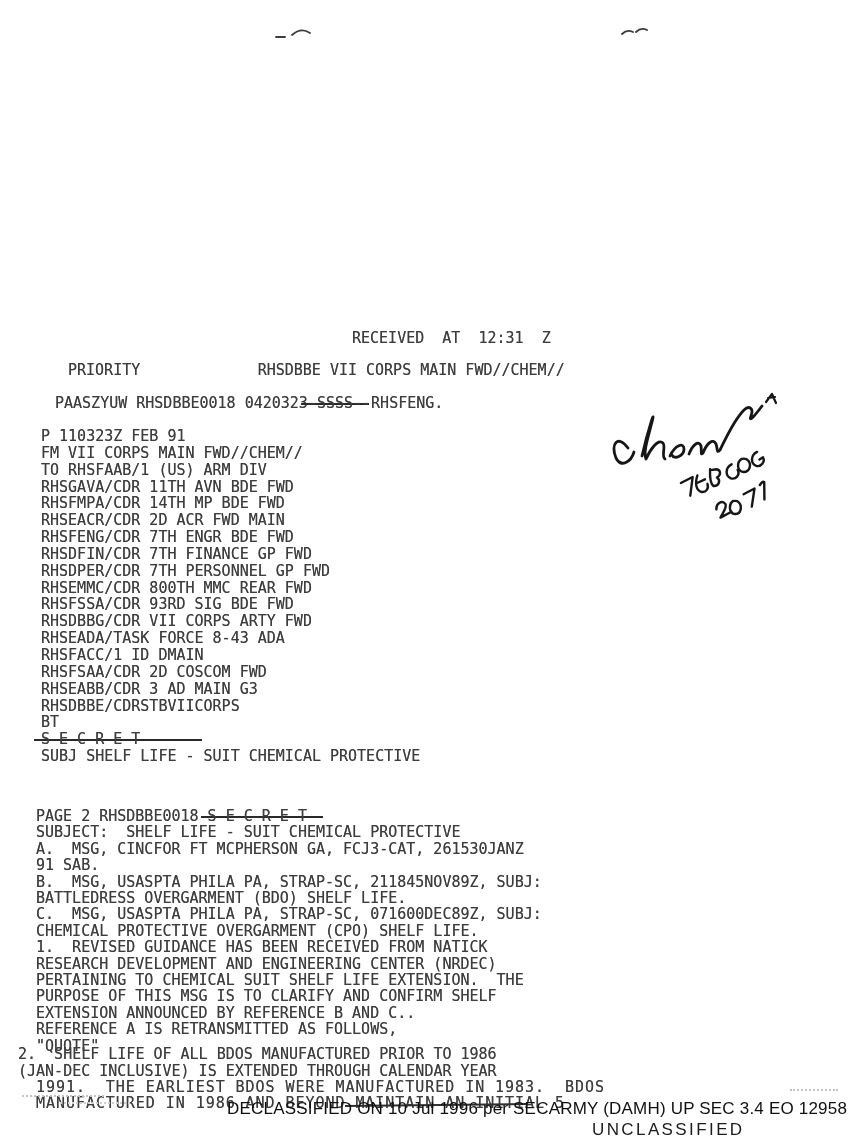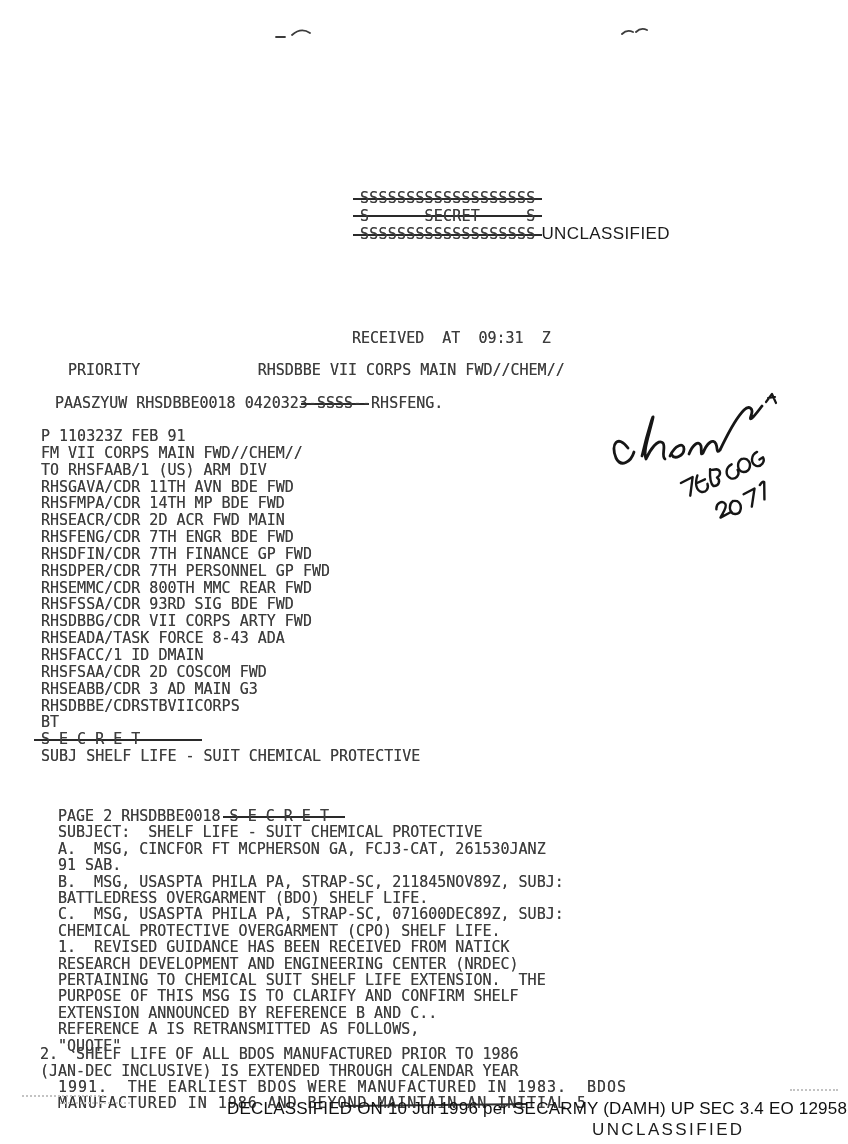--- a/index.html
+++ b/index.html
@@ -18,21 +18,21 @@
   }
   .banner{left:360px;top:190px;line-height:17.5px;letter-spacing:.2px;}
   .stamp-inline{
     font-family:"Liberation Sans",sans-serif;font-size:17px;color:#1b1b1b;
     letter-spacing:.4px;margin-left:6px;text-shadow:none;
   }
   .received{left:352px;top:329px;}
   .priority{left:68px;top:361px;}
   .routing{left:55px;top:394px;}
   .block1{left:41px;top:428px;line-height:16.85px;}
-  .block2{left:58px;top:808px;line-height:16.4px;}
+  .block2{left:36px;top:808px;line-height:16.4px;}
   .squeeze{margin-bottom:-8px;}
   .wide{letter-spacing:.95px;}
   .shift{margin-left:-9px;}
   .stamp-declass{
     left:227px;top:1099px;font-family:"Liberation Sans",sans-serif;
     font-size:17px;color:#101010;letter-spacing:.2px;
   }
   .stamp-unclass-bottom{
     left:592px;top:1120px;font-family:"Liberation Sans",sans-serif;
     font-size:17px;color:#1b1b1b;letter-spacing:2.4px;
@@ -56,23 +56,22 @@
 
 <div class="page">
 
   <svg class="topmark m1" width="44" height="16" viewBox="0 0 44 16">
     <path d="M4,11 h9 M20,9 q9,-8 18,-2" stroke="#3c3c3c" stroke-width="1.8"></path>
   </svg>
   <svg class="topmark m2" width="32" height="14" viewBox="0 0 32 14">
     <path d="M2,8 q5,-5 11,-2 M16,6 q5,-5 11,-2" stroke="#3c3c3c" stroke-width="1.8"></path>
   </svg>
 
-  <div class="abs mono banner"><div class="tline"><span class="strike-ext">SSSSSSSSSSSSSSSSSSS</span></div><div class="tline"><span class="strike-ext">S      SECRET     S</span></div><div class="tline"><span class="strike-ext">SSSSSSSSSSSSSSSSSSS</span><span class="stamp-inline">UNCLASSIFIED</span></div></div>
 
-  <div class="abs mono received">RECEIVED  AT  09:31  Z</div>
+  <div class="abs mono received">RECEIVED  AT  12:31  Z</div>
   <div class="abs mono priority">PRIORITY             RHSDBBE VII CORPS MAIN FWD//CHEM//</div>
   <div class="abs mono routing"><span>PAASZYUW RHSDBBE0018 0420323</span><span class="strike-ext">-SSSS-</span><span>-RHSFENG.</span></div>
 
   <div class="abs mono block1"><div class="tline"><span>P 110323Z FEB 91</span></div><div class="tline"><span>FM VII CORPS MAIN FWD//CHEM//</span></div><div class="tline"><span>TO RHSFAAB/1 (US) ARM DIV</span></div><div class="tline"><span>RHSGAVA/CDR 11TH AVN BDE FWD</span></div><div class="tline"><span>RHSFMPA/CDR 14TH MP BDE FWD</span></div><div class="tline"><span>RHSEACR/CDR 2D ACR FWD MAIN</span></div><div class="tline"><span>RHSFENG/CDR 7TH ENGR BDE FWD</span></div><div class="tline"><span>RHSDFIN/CDR 7TH FINANCE GP FWD</span></div><div class="tline"><span>RHSDPER/CDR 7TH PERSONNEL GP FWD</span></div><div class="tline"><span>RHSEMMC/CDR 800TH MMC REAR FWD</span></div><div class="tline"><span>RHSFSSA/CDR 93RD SIG BDE FWD</span></div><div class="tline"><span>RHSDBBG/CDR VII CORPS ARTY FWD</span></div><div class="tline"><span>RHSEADA/TASK FORCE 8-43 ADA</span></div><div class="tline"><span>RHSFACC/1 ID DMAIN</span></div><div class="tline"><span>RHSFSAA/CDR 2D COSCOM FWD</span></div><div class="tline"><span>RHSEABB/CDR 3 AD MAIN G3</span></div><div class="tline"><span>RHSDBBE/CDRSTBVIICORPS</span></div><div class="tline"><span>BT</span></div><div class="tline"><span class="strike-ext">S E C R E T      </span></div><div class="tline"><span>SUBJ SHELF LIFE - SUIT CHEMICAL PROTECTIVE</span></div></div>
 
   <div class="abs mono block2"><div class="tline"><span>PAGE 2 RHSDBBE0018 </span><span class="strike-ext">S E C R E T </span></div><div class="tline"><span>SUBJECT:  SHELF LIFE - SUIT CHEMICAL PROTECTIVE</span></div><div class="tline"><span>A.  MSG, CINCFOR FT MCPHERSON GA, FCJ3-CAT, 261530JANZ</span></div><div class="tline"><span>91 SAB.</span></div><div class="tline"><span>B.  MSG, USASPTA PHILA PA, STRAP-SC, 211845NOV89Z, SUBJ:</span></div><div class="tline"><span>BATTLEDRESS OVERGARMENT (BDO) SHELF LIFE.</span></div><div class="tline"><span>C.  MSG, USASPTA PHILA PA, STRAP-SC, 071600DEC89Z, SUBJ:</span></div><div class="tline"><span>CHEMICAL PROTECTIVE OVERGARMENT (CPO) SHELF LIFE.</span></div><div class="tline"><span>1.  REVISED GUIDANCE HAS BEEN RECEIVED FROM NATICK</span></div><div class="tline"><span>RESEARCH DEVELOPMENT AND ENGINEERING CENTER (NRDEC)</span></div><div class="tline"><span>PERTAINING TO CHEMICAL SUIT SHELF LIFE EXTENSION.  THE</span></div><div class="tline"><span>PURPOSE OF THIS MSG IS TO CLARIFY AND CONFIRM SHELF</span></div><div class="tline"><span>EXTENSION ANNOUNCED BY REFERENCE B AND C..</span></div><div class="tline"><span>REFERENCE A IS RETRANSMITTED AS FOLLOWS,</span></div><div class="tline squeeze"><span class="squeeze">"QUOTE"</span></div><div class="tline shift"><span class="shift">2.  SHELF LIFE OF ALL BDOS MANUFACTURED PRIOR TO 1986</span></div><div class="tline shift"><span class="shift">(JAN-DEC INCLUSIVE) IS EXTENDED THROUGH CALENDAR YEAR</span></div><div class="tline wide"><span class="wide">1991.  THE EARLIEST BDOS WERE MANUFACTURED IN 1983.  BDOS</span></div><div class="tline wide"><span class="wide">MANUFACTURED IN 1986 AND BEYOND MAINTAIN AN INITIAL 5</span></div></div>
 
   <svg class="handwriting" width="210" height="140" viewBox="0 0 210 140">
     <g stroke="#161616" stroke-width="2.8">
       <path d="M32,62 C22,48 14,58 20,72 C25,82 35,76 38,66"></path>

